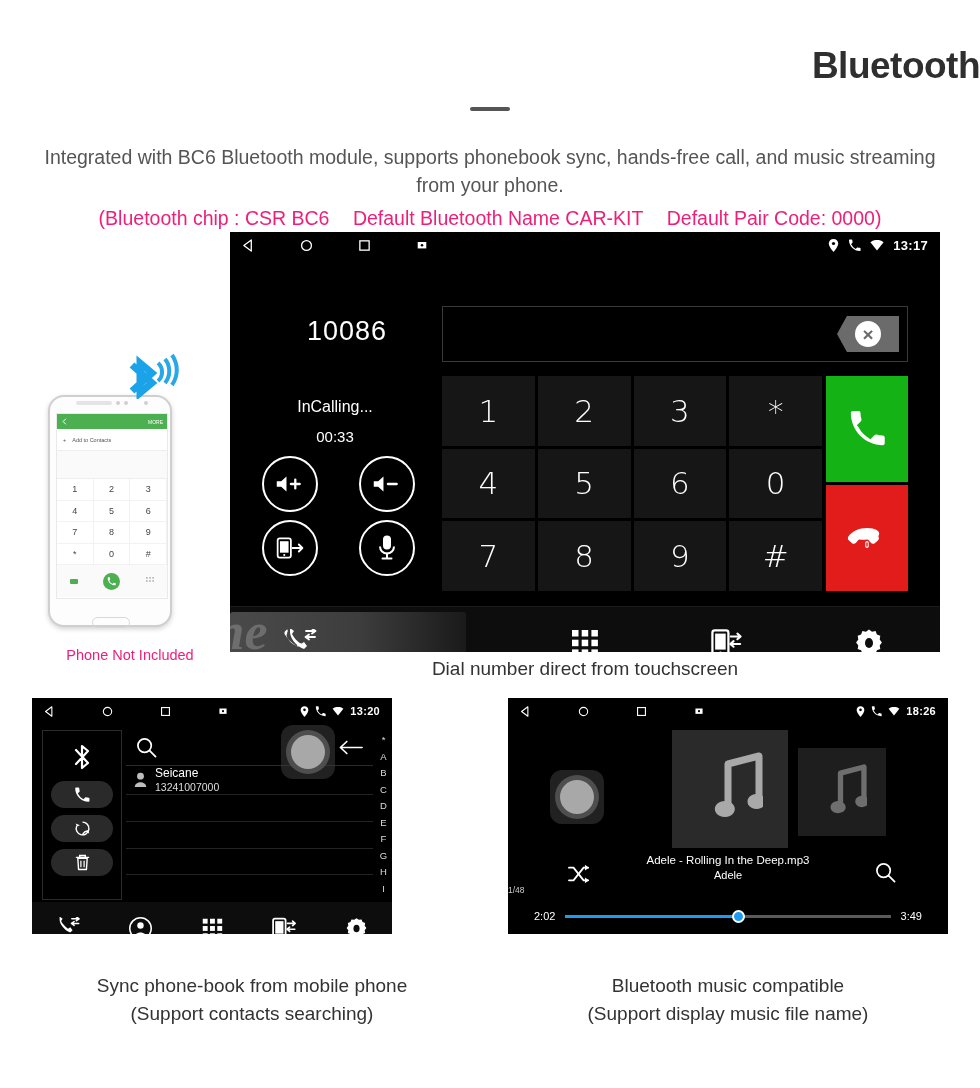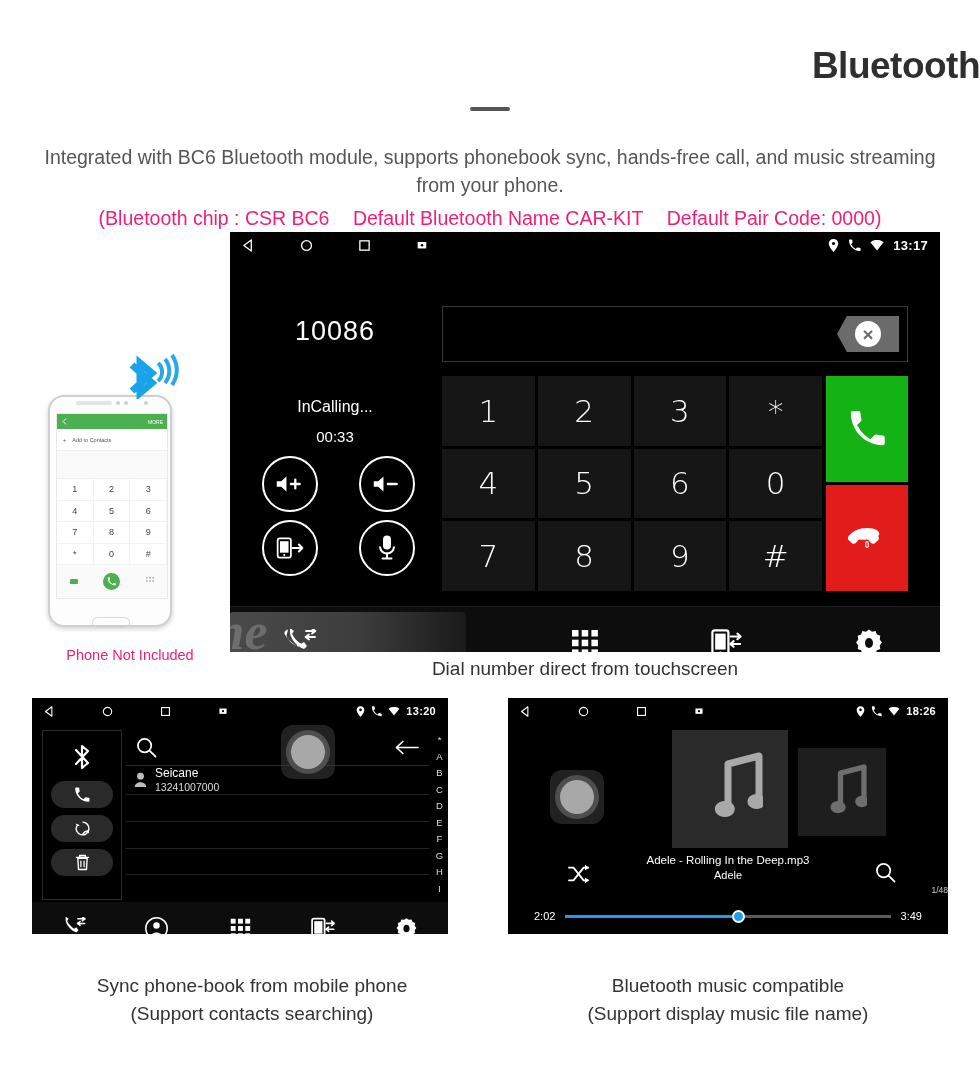--- a/index.html
+++ b/index.html
@@ -56,21 +56,21 @@
   .sb-right{ display:flex; align-items:center; gap:9px; }
   .sb-time{ font-size:13px; font-weight:bold; letter-spacing:0.3px; }
   .ico{ display:inline-block; line-height:0; vertical-align:middle; }
   svg{ display:block; }
 
   
   #dialer{ left:230px; top:232px; width:710px; height:420px; }
   .dl-body{ position:relative; height:348px; }
 
   .dl-number{
-    position:absolute; left:0; top:58px; width:210px; text-align:center;
+    position:absolute; left:12px; top:58px; width:210px; text-align:center;
     color:#fff; font-size:27px; letter-spacing:1px;
   }
   .dl-status{
     position:absolute; left:0; top:140px; width:210px; text-align:center;
     color:#fff; font-size:16px;
   }
   .dl-timer{
     position:absolute; left:0; top:170px; width:210px; text-align:center;
     color:#fff; font-size:15px;
   }
@@ -156,21 +156,21 @@
   .bt-logo{ position:absolute; left:70px; top:-48px; }
   .not-included{
     position:absolute; left:-18px; top:252px; width:200px; text-align:center;
     color:#ee1e79; font-size:14.5px;
   }
 
   
   .caption{ position:absolute; text-align:center; font-size:19px; color:#333; line-height:1.45; }
 
   
-  #phonebook{ left:32px; top:698px; width:416px; height:236px; }
+  #phonebook{ left:32px; top:698px; width:360px; height:236px; }
   .pb-body{ display:flex; height:178px; padding:6px 0 0 0; }
   .pb-side{
     width:80px; border:1px solid #2b2b2b; margin:0 4px 2px 10px;
     display:flex; flex-direction:column; align-items:center; padding-top:6px; gap:7px;
   }
   .pb-pill{
     width:62px;height:27px;border-radius:14px;background:#2a2a2a;
     display:flex;align-items:center;justify-content:center;
   }
   .pb-main{ flex:1; margin-right:2px; display:flex; flex-direction:column; }
@@ -196,21 +196,21 @@
 
   
   #music{ left:508px; top:698px; width:440px; height:236px; }
   .mu-art{ position:relative; height:130px; }
   .art{ position:absolute; background:#2a2a2a; display:flex;align-items:center;justify-content:center; }
   .art-main{ left:164px; top:6px; width:116px; height:118px; }
   .art-right{ left:290px; top:24px; width:88px; height:88px; background:#1e1e1e; }
   .mu-meta{ position:relative; height:52px; }
   .mu-title{ position:absolute; left:0; top:0; width:100%; text-align:center; color:#fff; font-size:11.5px; }
   .mu-artist{ position:absolute; left:0; top:15px; width:100%; text-align:center; color:#fff; font-size:11px; }
-  .mu-track{ position:absolute; left:0; top:31px; width:100%; text-align:right; color:#ccc; font-size:8.5px; }
+  .mu-track{ position:absolute; left:0; top:31px; width:100%; text-align:left; color:#ccc; font-size:8.5px; }
   .mu-shuffle{ position:absolute; left:60px; top:10px; }
   .mu-search{ position:absolute; right:52px; top:8px; }
   .mu-seek{ display:flex; align-items:center; gap:10px; padding:0 26px; height:20px; }
   .mu-time{ color:#fff; font-size:11px; }
   .bar{ flex:1; height:3px; background:#5a5a5a; position:relative; }
   .bar-fill{ position:absolute;left:0;top:0;height:3px;background:#1e9bf0; }
   .bar-knob{
     position:absolute; top:-5px; width:13px;height:13px;border-radius:50%;
     background:#1e9bf0; border:2px solid #fff;
   }

